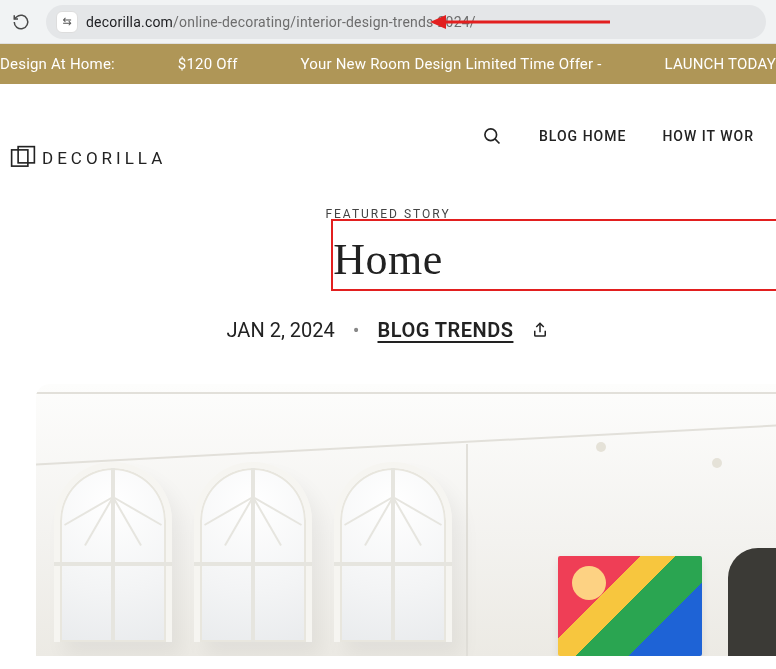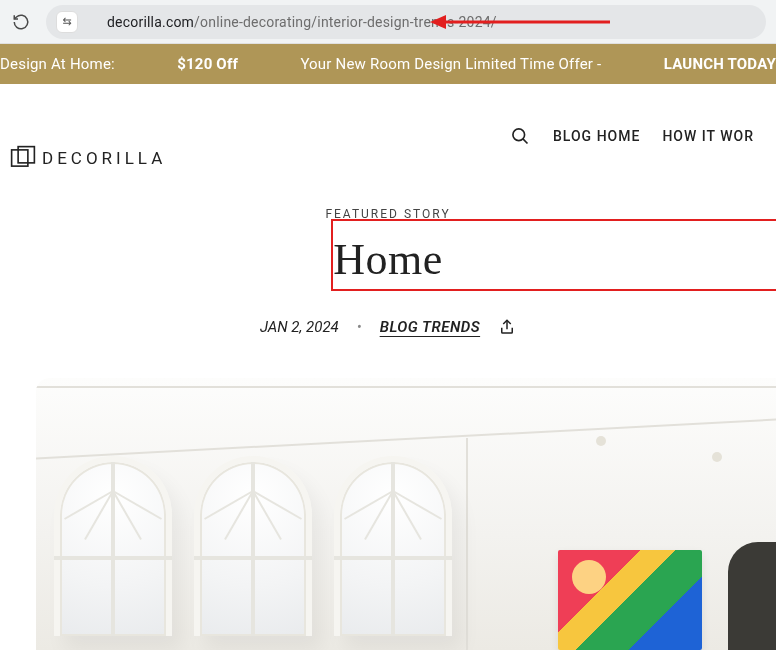--- a/index.html
+++ b/index.html
@@ -5,49 +5,49 @@
   * { box-sizing: border-box; margin: 0; padding: 0; }
   html, body { width: 776px; height: 669px; overflow: hidden; font-family: -apple-system, BlinkMacSystemFont, "Segoe UI", Roboto, sans-serif; background:#fff; }
 
   
   .browser-bar { display:flex; align-items:center; height:44px; background:#f1f3f4; padding:0 10px; border-bottom:1px solid #e0e0e0;}
   .reload { width:22px; height:22px; display:flex; align-items:center; justify-content:center; cursor:pointer; margin-right:14px;}
   .reload svg { width:18px; height:18px; stroke:#4a4a4a; fill:none; stroke-width:2; }
   .addr { flex:1; height:34px; background:#e4e6e8; border-radius:17px; display:flex; align-items:center; padding:0 10px; overflow:hidden; position:relative;}
   .site-info { width:22px; height:22px; border-radius:6px; background:#fff; display:flex; align-items:center; justify-content:center; font-size:11px; color:#555; margin-right:8px; border:1px solid #ddd;}
   .url-text { font-size:14px; white-space:nowrap; color:#6d6d6d; letter-spacing:.2px;}
-  .url-domain { color:#202124;margin-left:21px; }
+  .url-domain { color:#202124; }
 
   
   .arrow-annot { position:absolute; top:12px; left:430px; width:180px; height:20px; pointer-events:none;}
   .arrow-annot svg { width:100%; height:100%; }
 
   
   .promo { background:#af9657; color:#fff; font-size:15px; display:flex; align-items:center; justify-content:space-between; height:40px; letter-spacing:.2px; white-space:nowrap; overflow:hidden;}
-  .promo b { font-weight:700; }
+  .promo b { font-weight:400; }
 
   
   .site-header { display:flex; align-items:center; justify-content:space-between; padding:16px 22px 6px 10px; background:#fff;}
   .logo { display:flex; align-items:center; gap:6px;margin-top:45px;}
   .logo-mark { width:26px; height:26px; display:inline-block;}
   .logo-text { font-size:17px; letter-spacing:4px; color:#222; font-weight:400;}
-  .header-nav { display:flex; align-items:center; gap:22px;justify-content:space-between;}
+  .header-nav { display:flex; align-items:center; gap:36px;justify-content:space-between;}
   .search-btn { width:22px; height:22px; display:flex; align-items:center; justify-content:center; cursor:pointer;}
   .search-btn svg { width:20px; height:20px; stroke:#222; fill:none; stroke-width:2;}
   .nav-link { font-size:14px; letter-spacing:1px; color:#222; font-weight:500; cursor:pointer; white-space:nowrap;}
 
   
   .article-head { text-align:center; padding:30px 0 0 0; position:relative;}
   .featured { font-size:12px; letter-spacing:2px; color:#444; margin-bottom:14px;}
   .title-wrap { position:relative; display:inline-block; padding:0 10px;}
   .title { font-family:"Times New Roman", Georgia, serif; font-size:44px; font-weight:400; line-height:1.15; color:#222; letter-spacing:.5px;}
   .title .l1 { display:block;}
   .title .l2 { display:block;}
   .red-box { position:absolute; border:2px solid #e21f1f; pointer-events:none;}
-  .meta { display:flex; align-items:center; justify-content:center; gap:18px; margin-top:32px; font-size:15px; color:#222;font-style:italic;}
+  .meta { display:flex; align-items:center; justify-content:center; gap:18px; margin-top:32px; font-size:20px; color:#222;}
   .meta .dot { color:#888;}
   .meta .cat { text-decoration:underline; text-underline-offset:4px; font-weight:600; letter-spacing:.5px; cursor:pointer;}
   .share { width:18px; height:18px; display:flex; align-items:center; justify-content:center; cursor:pointer;}
   .share svg { width:18px; height:18px; stroke:#222; fill:none; stroke-width:2;}
 
   
   .hero { margin:42px 0 0 36px; height:272px; border-top-left-radius:14px; position:relative; overflow:hidden; background:linear-gradient(180deg,#fdfdfc 0%, #f3f2ef 58%, #eceae4 100%);}
   .wall-line { position:absolute; background:#e2e0da;}
   .ceiling { top:60px; left:0; right:0; height:2px; transform:skewY(-3deg);}      
   .wall-v   { top:60px; bottom:0; width:2px; left:430px;}                         

